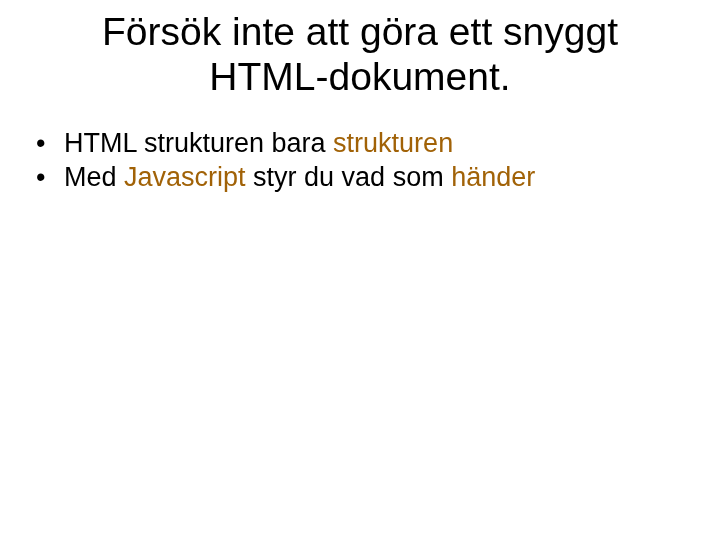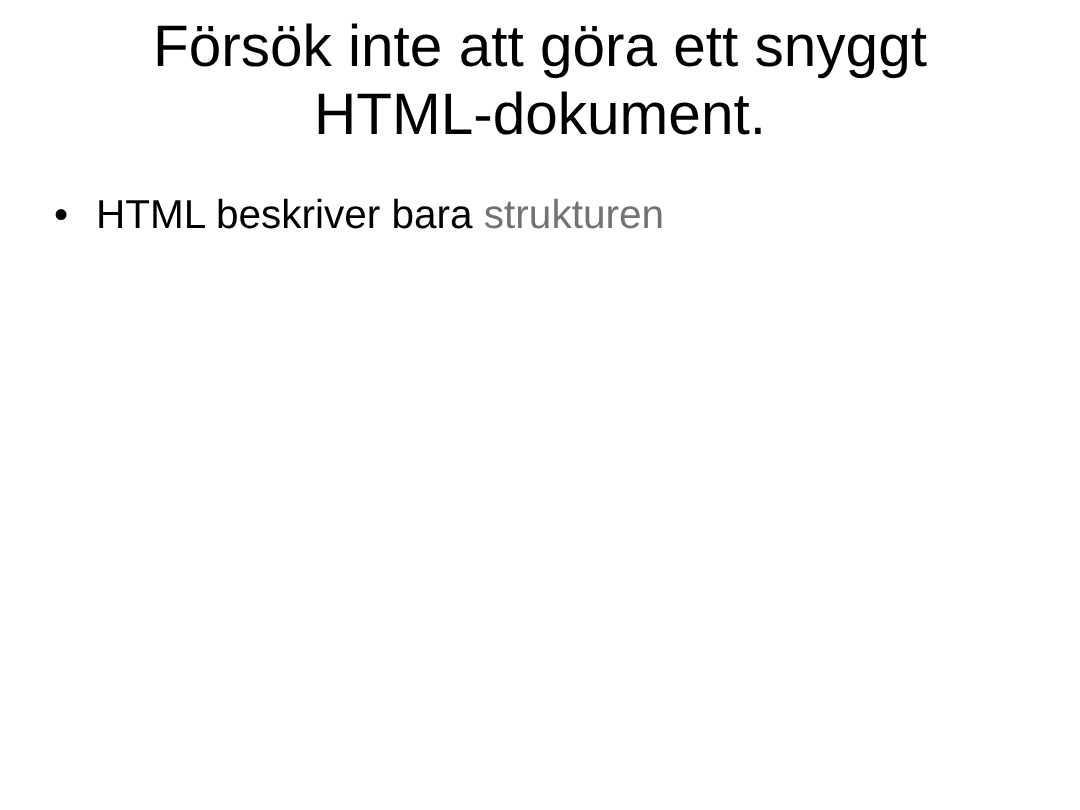--- a/index.html
+++ b/index.html
@@ -40,32 +40,33 @@
   }
   ul.bullets > li::before {
     content: "•";
     position: absolute;
     left: 6px;
     top: 0;
     font-size: 27px;
     line-height: 1.18;
   }
   .hl {
-    color: #737373;
+    color: #a16207;
   }
 </style>
 </head>
 <body>
 
 <div class="slide">
 
   <h1 class="title">Försök inte att göra ett snyggt HTML-dokument.</h1>
 
   <ul class="bullets">
 
-    <li><span>HTML beskriver bara </span><span class="hl">strukturen</span></li>
+    <li><span>HTML strukturen bara </span><span class="hl">strukturen</span></li>
 
 
 
+    <li><span>Med </span><span class="hl">Javascript</span><span> styr du vad som </span><span class="hl">händer</span></li>
 
   </ul>
 
 </div>
 
 </body></html>

